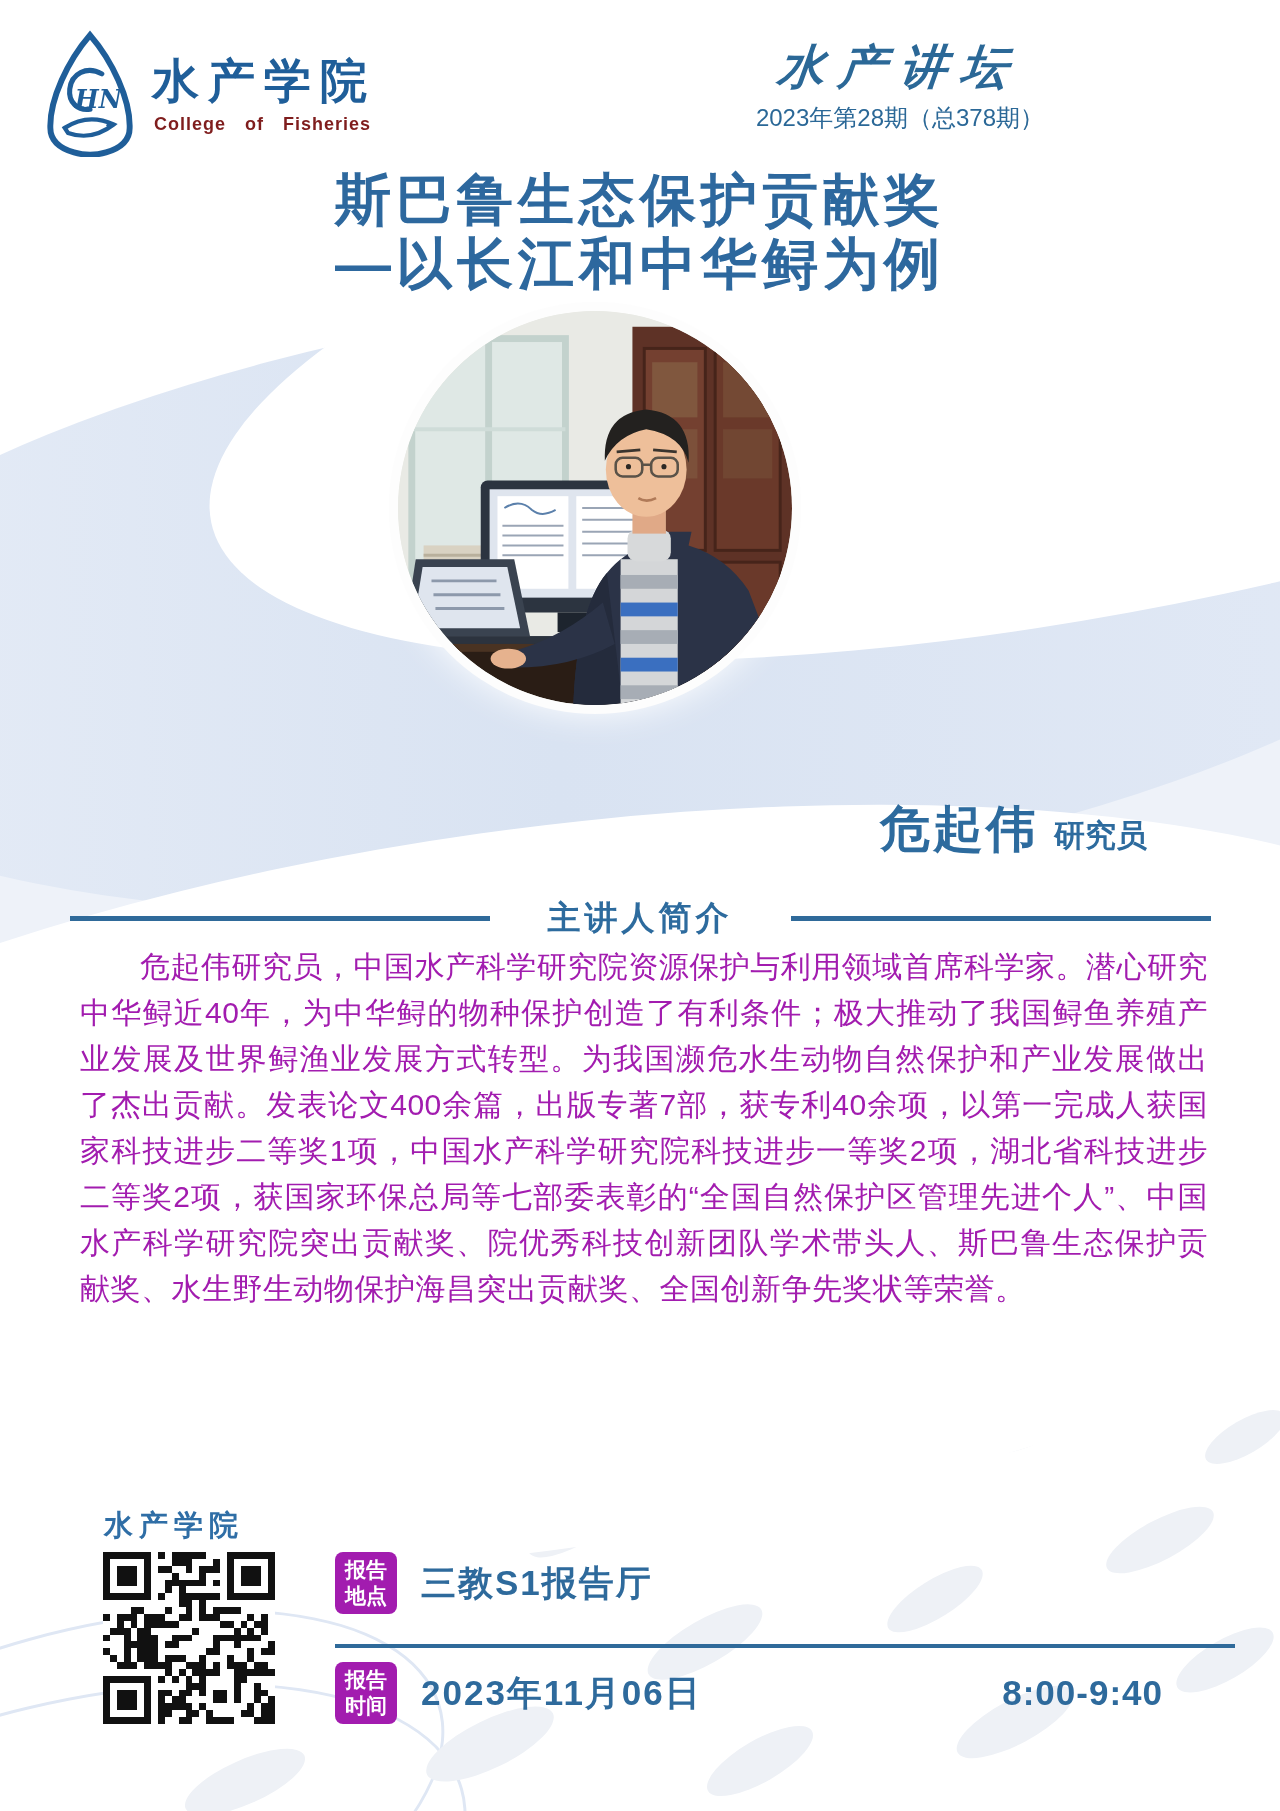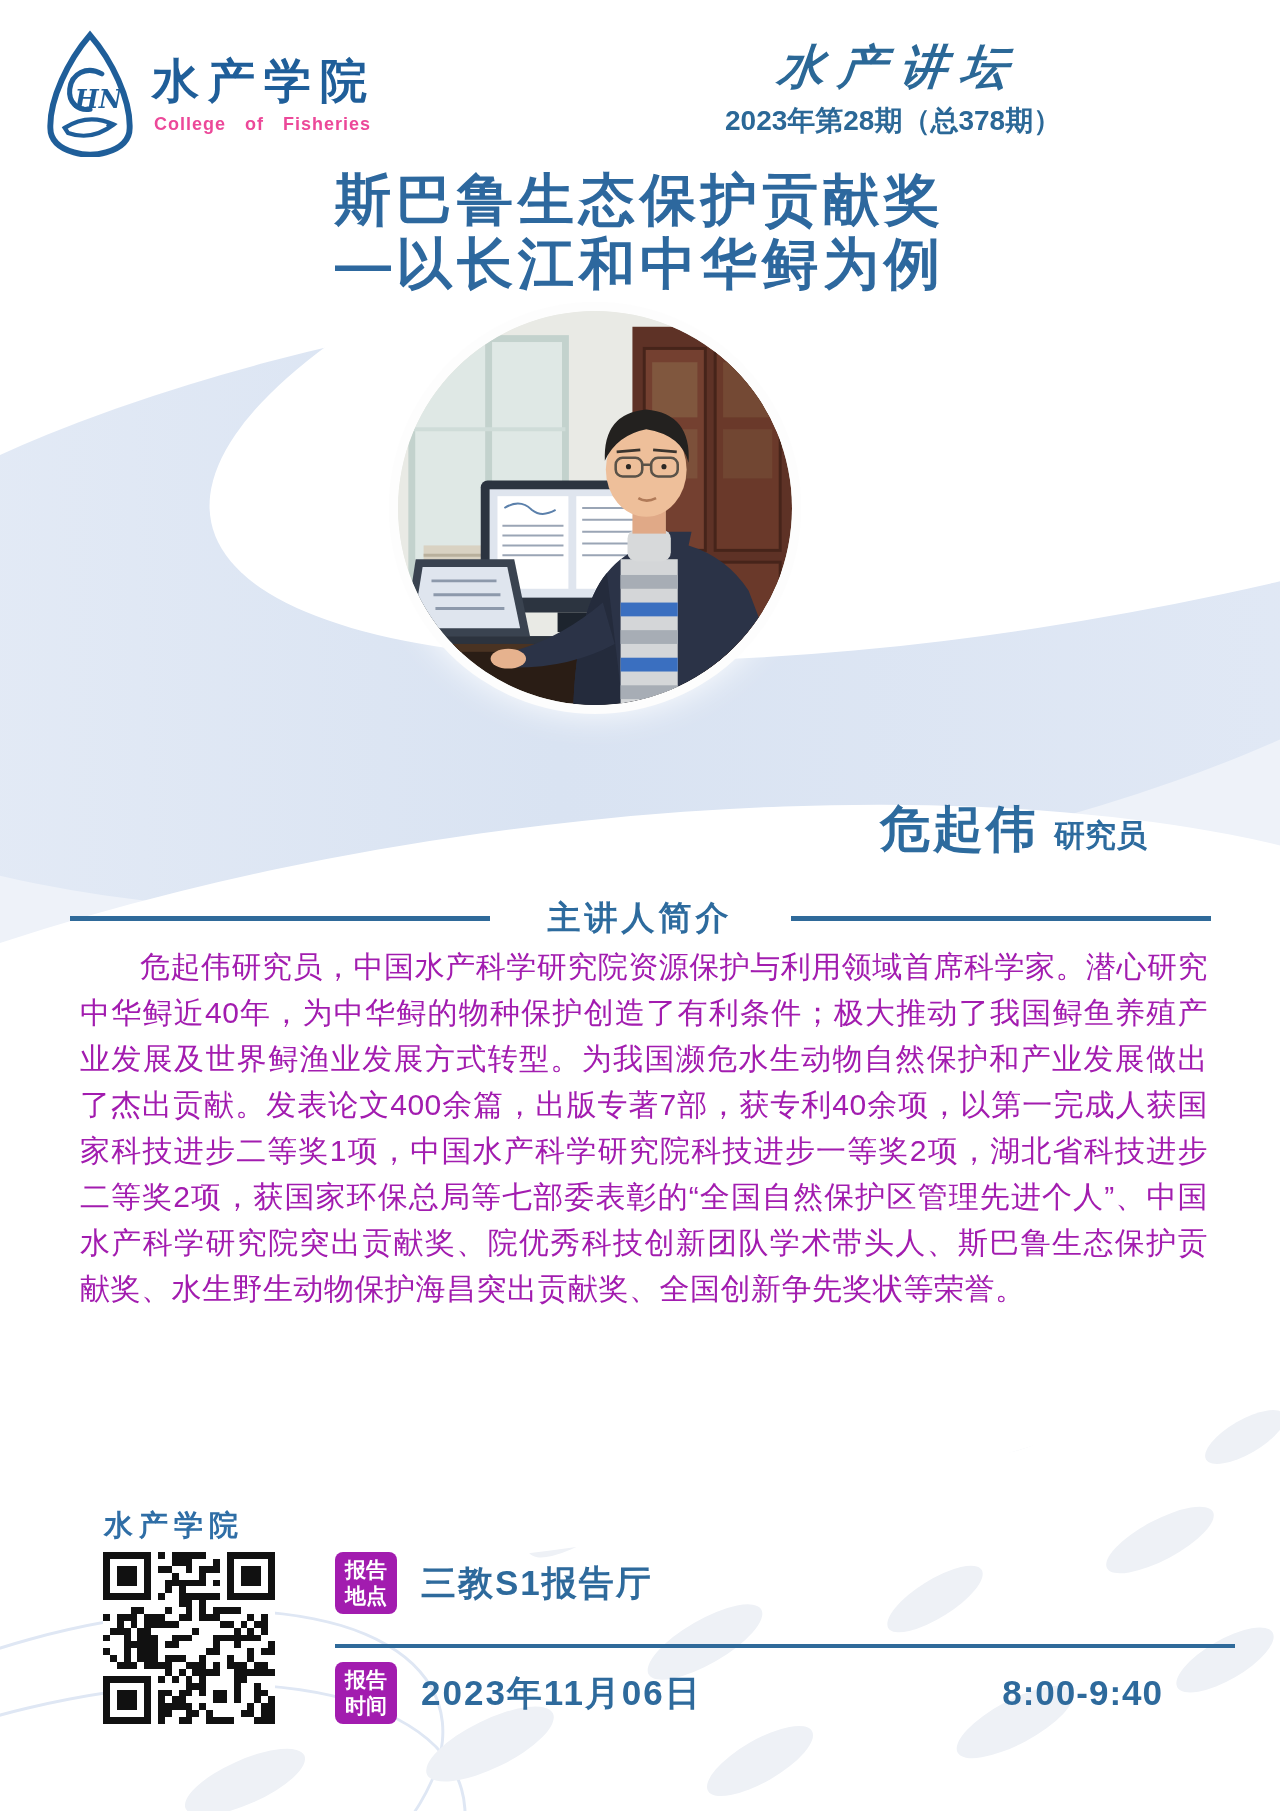--- a/index.html
+++ b/index.html
@@ -19,26 +19,26 @@
     border-radius:50%; background:#ffffff; transform:rotate(-8deg); z-index:3; }
   .arc-outline { position:absolute; border:3px solid #dfe7f4; border-radius:50%;
     background:transparent; z-index:1; }
   .fish { position:absolute; background:#eef1f6; border-radius:50%; z-index:1; }
 
   
   .logo-wrap { position:absolute; left:36px; top:30px; width:108px; height:126px; z-index:10;text-align:right; }
   .college-name { position:absolute; left:152px; top:50px; font-size:47px; font-weight:800;
     letter-spacing:9px; color:#1f5e99; z-index:10; }
   .college-en { position:absolute; left:154px; top:114px; font-size:18px; font-weight:700;
-    letter-spacing:1px; word-spacing:13px; color:#ec4899; z-index:10; }
+    letter-spacing:1px; word-spacing:13px; color:#7f1d1d; z-index:10; }
   .forum-name { position:absolute; right:205px; top:36px; width:350px; text-align:center;
     font-family:"DejaVu Serif","Liberation Serif",serif; font-style:italic; font-weight:700;
     font-size:47px; letter-spacing:14px; color:#2b6897; transform:skewX(-6deg); z-index:10; }
-  .forum-issue { position:absolute; right:205px; top:102px; width:350px; text-align:left;
-    font-size:28px; font-weight:700; color:#2b6897; z-index:10; }
+  .forum-issue { position:absolute; right:205px; top:102px; width:350px; text-align:center;
+    font-size:24px; font-weight:400; color:#2b6897; z-index:10; }
 
   
   .title-block { position:absolute; left:0; top:168px; width:1280px; text-align:center; z-index:10; }
   .title-line { font-size:56px; font-weight:800; letter-spacing:5px; color:#2d689e; line-height:64px; }
 
   
   .photo-ring { position:absolute; left:389px; top:302px; width:412px; height:412px;
     border-radius:50%; border:9px solid rgba(255,255,255,0.9);
     box-shadow:0 0 34px rgba(255,255,255,0.95); overflow:hidden; z-index:5; background:#e9eae5; }
   .photo-ring svg { display:block; width:100%; height:100%; }

